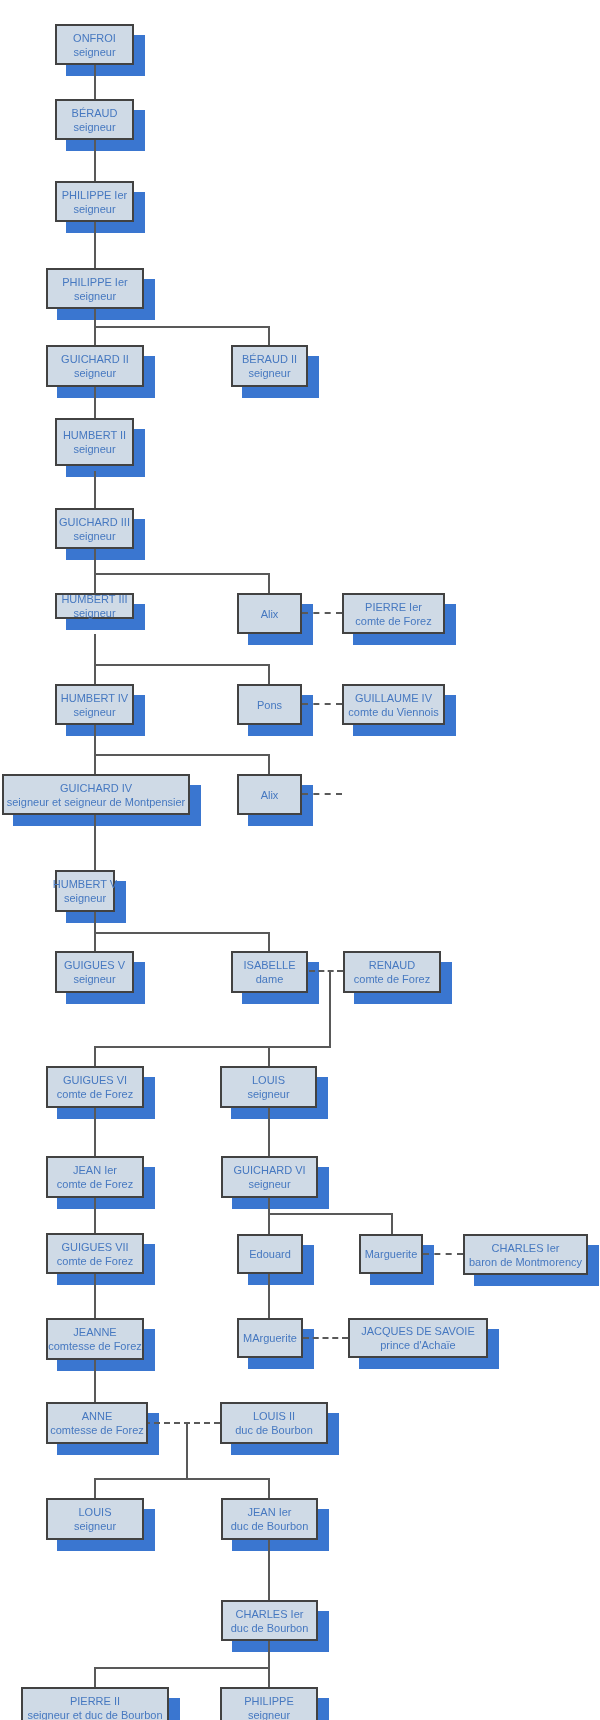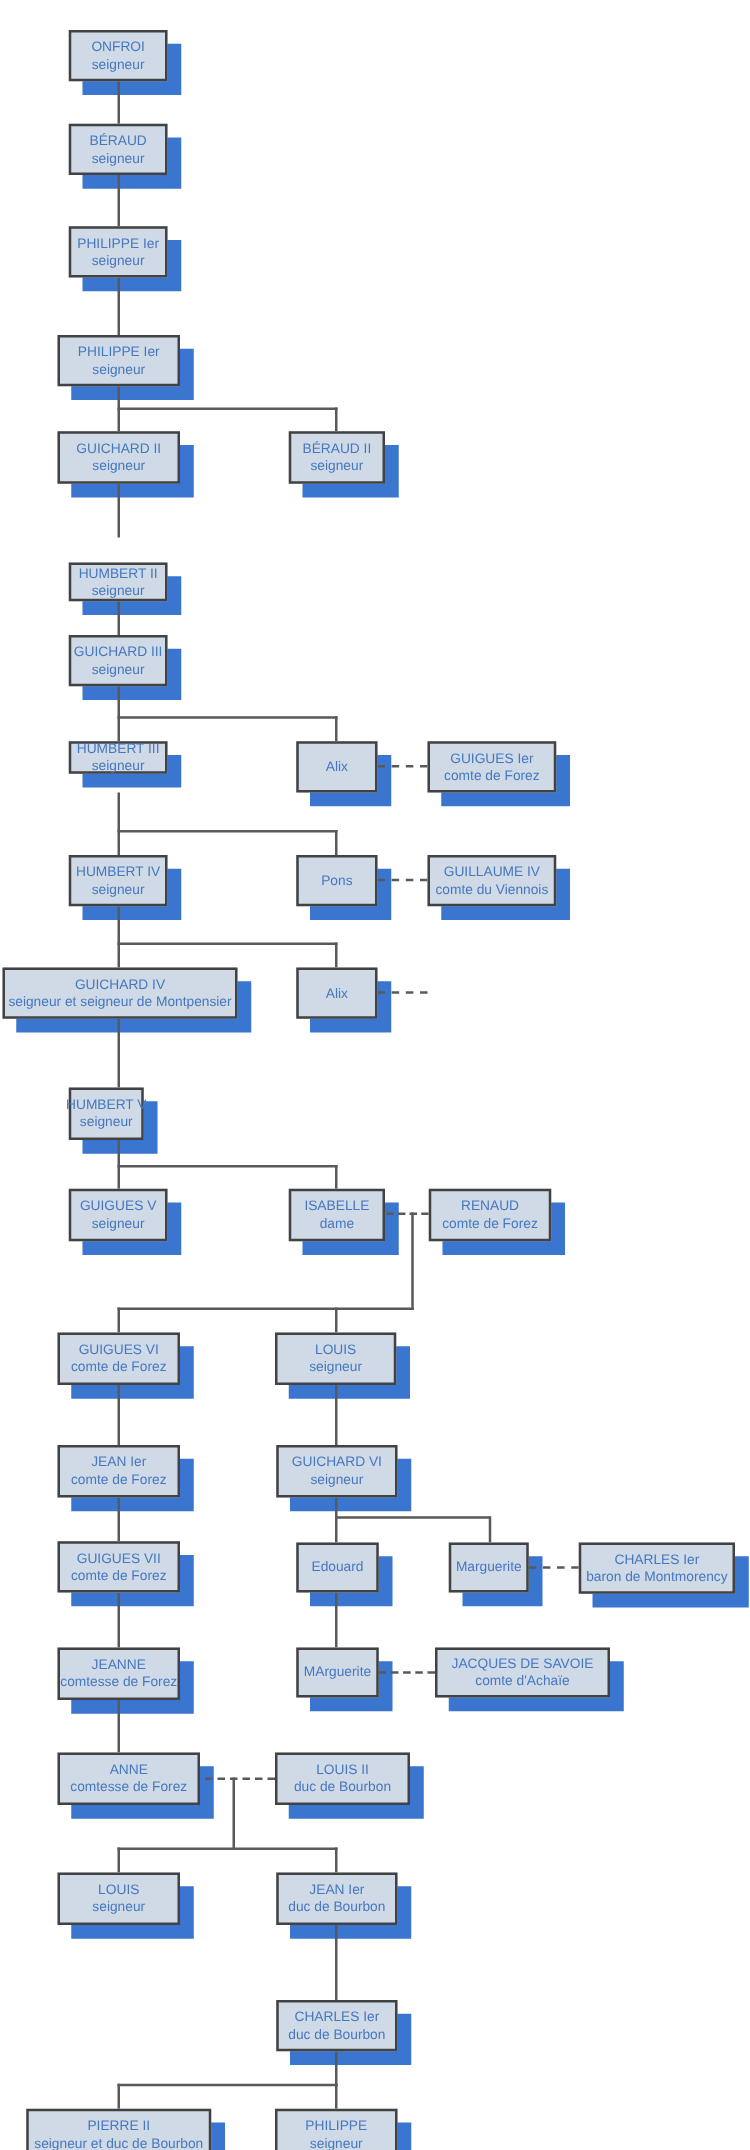--- a/index.html
+++ b/index.html
@@ -120,37 +120,37 @@
     <span class="ti">seigneur</span>
   </div>
   <div class="node" style="left:46px;top:323px;width:98px;height:42px">
     <span class="nm">GUICHARD II</span>
     <span class="ti">seigneur</span>
   </div>
   <div class="node" style="left:231px;top:323px;width:77px;height:42px">
     <span class="nm">BÉRAUD II</span>
     <span class="ti">seigneur</span>
   </div>
-  <div class="node" style="left:55px;top:428px;width:79px;height:31px">
+  <div class="node" style="left:55px;top:396px;width:79px;height:48px">
     <span class="nm">HUMBERT II</span>
     <span class="ti">seigneur</span>
   </div>
   <div class="node" style="left:55px;top:486px;width:79px;height:41px">
     <span class="nm">GUICHARD III</span>
     <span class="ti">seigneur</span>
   </div>
   <div class="node" style="left:55px;top:571px;width:79px;height:26px">
     <span class="nm">HUMBERT III</span>
     <span class="ti">seigneur</span>
   </div>
   <div class="node" style="left:237px;top:571px;width:65px;height:41px">
     <span class="nm">Alix</span>
   </div>
   <div class="node" style="left:342px;top:571px;width:103px;height:41px">
-    <span class="nm">GUIGUES Ier</span>
+    <span class="nm">PIERRE Ier</span>
     <span class="ti">comte de Forez</span>
   </div>
   <div class="node" style="left:55px;top:662px;width:79px;height:41px">
     <span class="nm">HUMBERT IV</span>
     <span class="ti">seigneur</span>
   </div>
   <div class="node" style="left:237px;top:662px;width:65px;height:41px">
     <span class="nm">Pons</span>
   </div>
   <div class="node" style="left:342px;top:662px;width:103px;height:41px">
@@ -212,23 +212,23 @@
   </div>
   <div class="node" style="left:46px;top:1296px;width:98px;height:42px">
     <span class="nm">JEANNE</span>
     <span class="ti">comtesse de Forez</span>
   </div>
   <div class="node" style="left:237px;top:1296px;width:66px;height:40px">
     <span class="nm">MArguerite</span>
   </div>
   <div class="node" style="left:348px;top:1296px;width:140px;height:40px">
     <span class="nm">JACQUES DE SAVOIE</span>
-    <span class="ti">comte d'Achaïe</span>
-  </div>
-  <div class="node" style="left:46px;top:1380px;width:114px;height:42px">
+    <span class="ti">prince d'Achaïe</span>
+  </div>
+  <div class="node" style="left:46px;top:1380px;width:102px;height:42px">
     <span class="nm">ANNE</span>
     <span class="ti">comtesse de Forez</span>
   </div>
   <div class="node" style="left:220px;top:1380px;width:108px;height:42px">
     <span class="nm">LOUIS II</span>
     <span class="ti">duc de Bourbon</span>
   </div>
   <div class="node" style="left:46px;top:1476px;width:98px;height:42px">
     <span class="nm">LOUIS</span>
     <span class="ti">seigneur</span>

